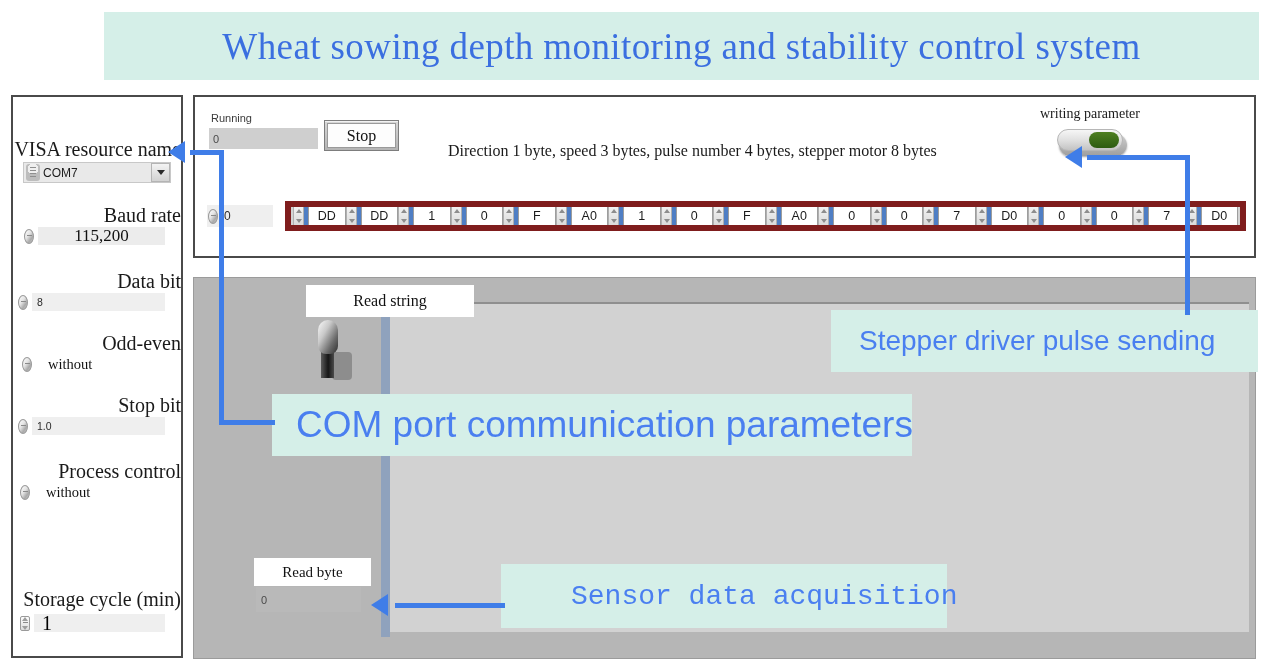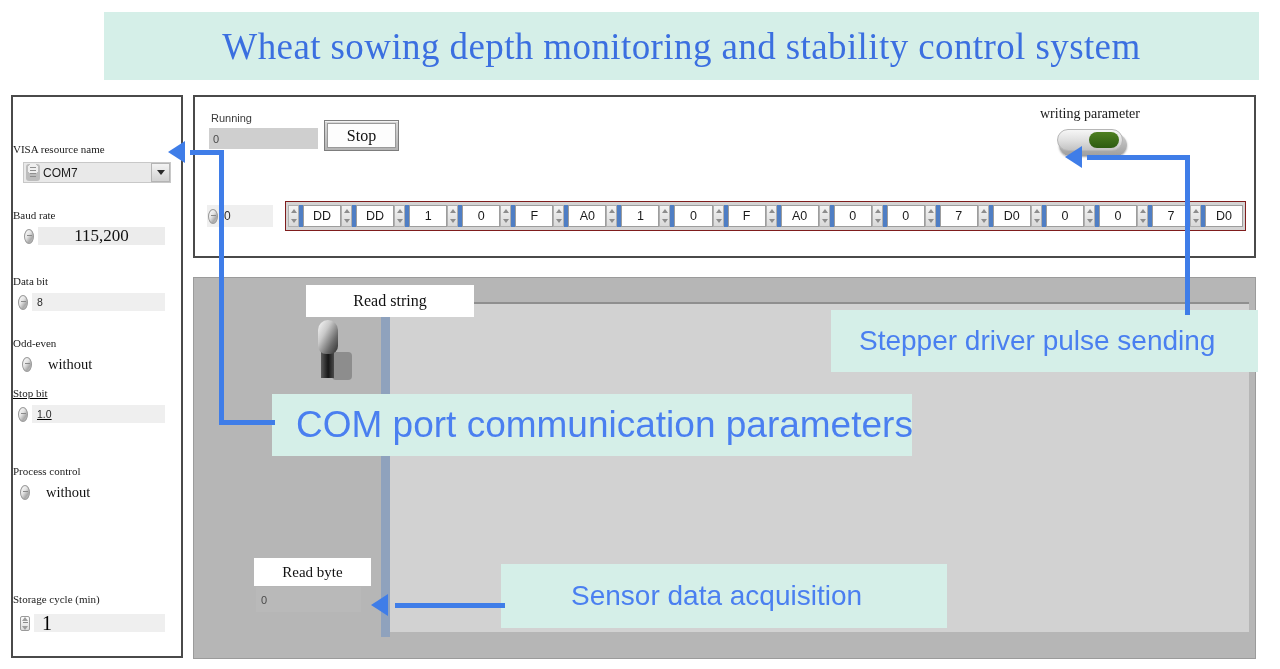--- a/index.html
+++ b/index.html
@@ -47,23 +47,23 @@
     border: 2px solid #4a4a4a;
     box-sizing: border-box;
   }
   .side-group {
     position: absolute;
     left: 0;
     width: 100%;
   }
   .side-label {
     font-family: "Liberation Serif", serif;
-    font-size: 11px;
+    font-size: 20px;
     color: #1a1a1a;
-    text-align: left;
+    text-align: right;
     white-space: nowrap;
     line-height: 17px;
   }
   .ctl-row {
     display: flex;
     align-items: center;
     margin-top: 3px;
     padding-left: 10px;
   }
   
@@ -309,21 +309,21 @@
     font-family: "Liberation Sans", sans-serif;
     font-size: 12px;
     color: #2b2b2b;
     margin-left: 4px;
   }
   #array-cells {
     flex: 1 1 auto;
     height: 30px;
     margin-left: 12px;
     background: #d4d4d4;
-    border: 1px solid #7f1d1d;
+    border: 6px solid #7f1d1d;
     box-sizing: border-box;
     display: flex;
     align-items: center;
     padding: 0 2px;
     overflow: hidden;
   }
   .arr-cell {
     display: flex;
     align-items: center;
     flex: 1 1 0;
@@ -490,20 +490,21 @@
     font-size: 37px;
     padding-left: 24px;
     box-sizing: border-box;
   }
   #callout-sensor {
     left: 501px; top: 564px;
     width: 446px; height: 64px;
     font-size: 28px;
     padding-left: 70px;
     box-sizing: border-box;
+    font-family: Liberation Mono, monospace;
   }
 
   
   .blueline {
     position: absolute;
     background: #3f7de8;
   }
   .bluearrow {
     position: absolute;
     width: 0; height: 0;
@@ -551,21 +552,21 @@
   </div>
 
   <div class="side-group" style="top:238px;">
     <div class="side-label">Odd-even</div>
     <div class="ctl-row" style="padding-left:8px;">
       <span class="spinner"></span>
       <span class="val-field serifmid" style="background:#ffffff;">without</span>
     </div>
   </div>
 
-  <div class="side-group" style="top:288px;text-decoration:underline;">
+  <div class="side-group" style="top:300px;">
     <div class="side-label">Stop bit</div>
     <div class="ctl-row" style="padding-left:4px;">
       <span class="spinner"></span>
       <span class="val-field plain">1.0</span>
     </div>
   </div>
 
   <div class="side-group" style="top:366px;">
     <div class="side-label">Process control</div>
     <div class="ctl-row" style="padding-left:6px;">
@@ -588,20 +589,21 @@
 </div>
 
 <div id="top-panel">
   <div id="running-label">Running</div>
   <div id="running-field">0</div>
 
   <div id="stop-button">
     <div class="face">Stop</div>
   </div>
 
+  <div id="direction-note">Direction 1 byte, speed 3 bytes, pulse number 4 bytes, stepper motor 8 bytes</div>
 
   <div id="writing-param-label">writing parameter</div>
   <div id="writing-param-toggle">
     <span class="base"></span>
     <span class="rocker"></span>
     <span class="led"></span>
   </div>
 
   <div id="array-control">
     <div id="array-index">

